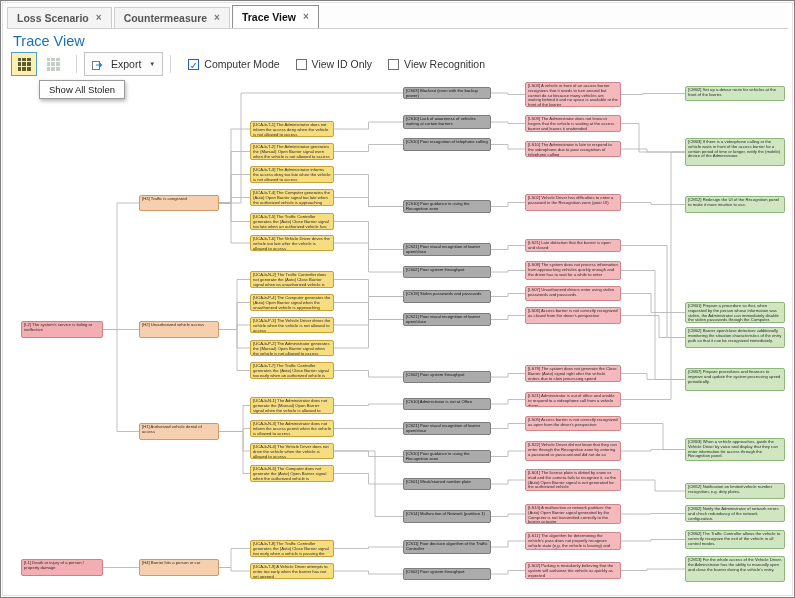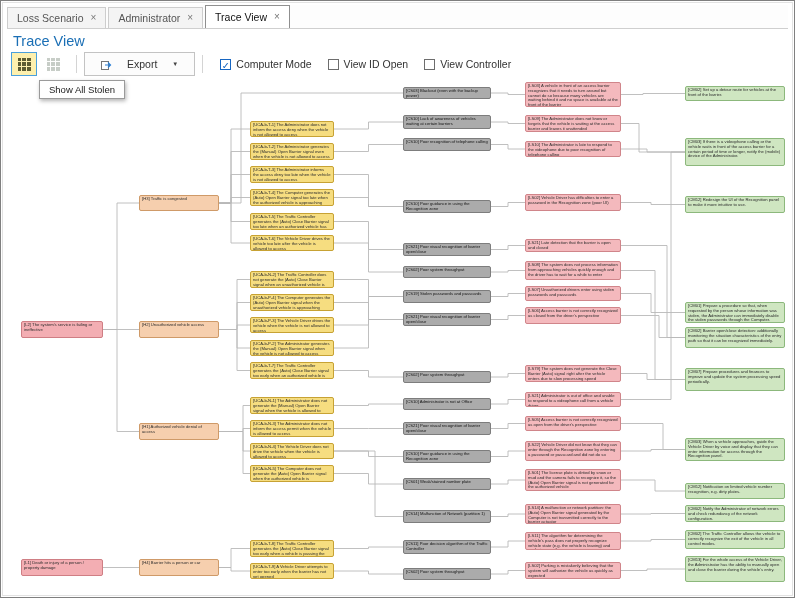--- a/index.html
+++ b/index.html
@@ -1,36 +1,36 @@
 <!DOCTYPE html>
 <html><head>
 <meta charset="utf-8">
 <style>
   html,body{margin:0;padding:0;}
   body{width:795px;height:598px;position:relative;font-family:"Liberation Sans",sans-serif;background:#e9e9e9;overflow:hidden;}
   .window{position:absolute;inset:0;border:1px solid #7f7f7f;background:#fff;box-sizing:border-box;}
   .window-inner{position:absolute;inset:1px;border:1px solid #e2e2e2;background:#fff;}
 
   
-  .tabbar{position:absolute;top:2px;left:4px;right:4px;height:23px;display:flex;align-items:flex-end;border-bottom:1px solid #cfcfcf;background:#fdfdfd;z-index:4;}
+  .tabbar{position:absolute;top:2px;left:4px;right:4px;height:23px;display:flex;align-items:flex-end;border-bottom:1px solid #cfcfcf;background:#fdfdfd;z-index:4;font-weight:bold;}
   .tab{height:20px;display:flex;align-items:center;gap:7px;padding:0 9px;font-size:10.5px;color:#555;background:#f4f4f4;border:1px solid #cdcdcd;border-bottom:none;margin-right:2px;cursor:default;}
   .tab.active{background:#ffffff;color:#111;border-color:#8f8f8f;height:22px;}
   .tab .close{font-size:10px;color:#777;line-height:10px;}
 
   
   .page-title{position:absolute;top:30px;left:10px;font-size:14.5px;color:#1b6fb5;z-index:4;}
   .toolbar{position:absolute;top:49px;left:8px;height:24px;display:flex;align-items:center;z-index:4;background:rgba(255,255,255,.0);}
   .icon-btn{width:26px;height:24px;display:flex;align-items:center;justify-content:center;box-sizing:border-box;margin-right:3px;}
   .icon-btn.active{background:#fdf0ae;border:1px solid #4aa0dc;}
   .icon-btn.disabled{border:1px solid transparent;opacity:.55;}
   .grid-icon{width:13px;height:13px;display:grid;grid-template-columns:repeat(3,1fr);grid-template-rows:repeat(3,1fr);gap:1px;}
   .grid-icon i{background:#5c5c32;}
   .grid-icon.faded i{background:#9aa59a;}
   .tsep{width:1px;height:18px;background:#d4d4d4;margin:0 7px;}
-  .export-btn{height:22px;display:flex;align-items:center;gap:15px;padding:0 16px;border:1px solid #c3c3c3;background:#fcfcfc;font-size:10.5px;color:#333;}
+  .export-btn{height:22px;display:flex;align-items:center;gap:8px;padding:0 7px;border:1px solid #c3c3c3;background:#fcfcfc;font-size:10.5px;color:#333;}
   .caret{font-size:6px;color:#444;}
   .checks{display:flex;align-items:center;margin-left:10px;}
   .check{display:flex;align-items:center;gap:5px;font-size:10.5px;color:#333;margin-right:16px;}
   .box{width:11px;height:11px;border:1px solid #6d6d6d;background:#fff;font-size:9.5px;line-height:11px;text-align:center;color:#1766c2;box-sizing:border-box;}
   .box.on{border-color:#1766c2;}
 
   
   .tooltip{position:absolute;top:77px;left:36px;padding:3px 9px;border:1px solid #9a9a9a;background:#fefefe;font-size:9.5px;color:#222;box-shadow:1px 2px 4px rgba(0,0,0,.3);z-index:6;}
 
   
@@ -189,21 +189,21 @@
           <div class="node" style="left: 682px; top: 553px; width: 100px; height: 26px; background: rgb(207, 230, 193); border-color: rgb(140, 184, 124);">[CM13] For the whole access of the Vehicle Driver, the Administrator has the ability to manually open and close the barrier during the vehicle's entry.</div>
         </div>
     </div>
 
     <div class="tabbar">
       <div class="tab">
         <span>Loss Scenario</span>
         <span class="close">×</span>
       </div>
       <div class="tab">
-        <span>Administrator</span>
+        <span>Countermeasure</span>
         <span class="close">×</span>
       </div>
       <div class="tab active">
         <span>Trace View</span>
         <span class="close">×</span>
       </div>
     </div>
 
     <div class="page-title">Trace View</div>
 
@@ -244,25 +244,25 @@
         <span class="caret">▼</span>
       </div>
       <div class="tsep"></div>
       <div class="checks">
         <label class="check">
           <span class="box on">✓</span>
           <span>Computer Mode</span>
         </label>
         <label class="check">
           <span class="box"></span>
-          <span>View ID Open</span>
+          <span>View ID Only</span>
         </label>
         <label class="check">
           <span class="box"></span>
-          <span>View Controller</span>
+          <span>View Recognition</span>
         </label>
       </div>
     </div>
 
     <div class="tooltip">Show All Stolen</div>
 
   </div>
 </div>
 
 </body></html>

